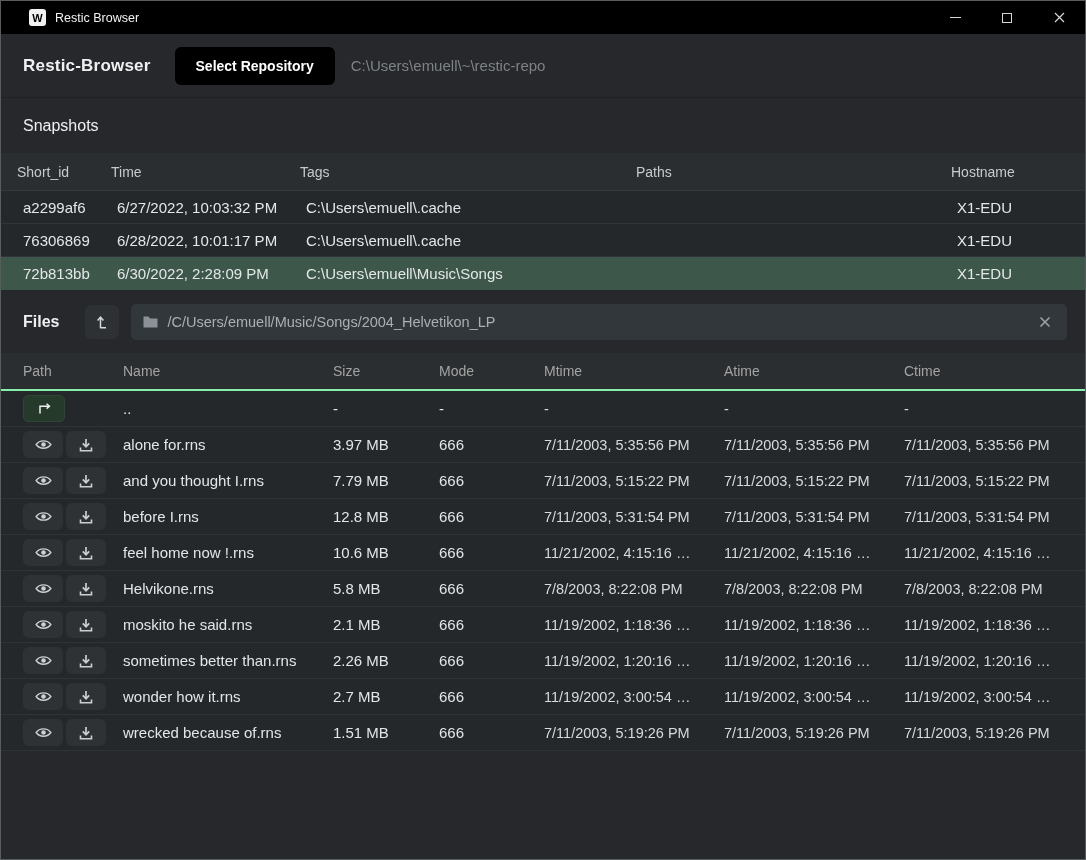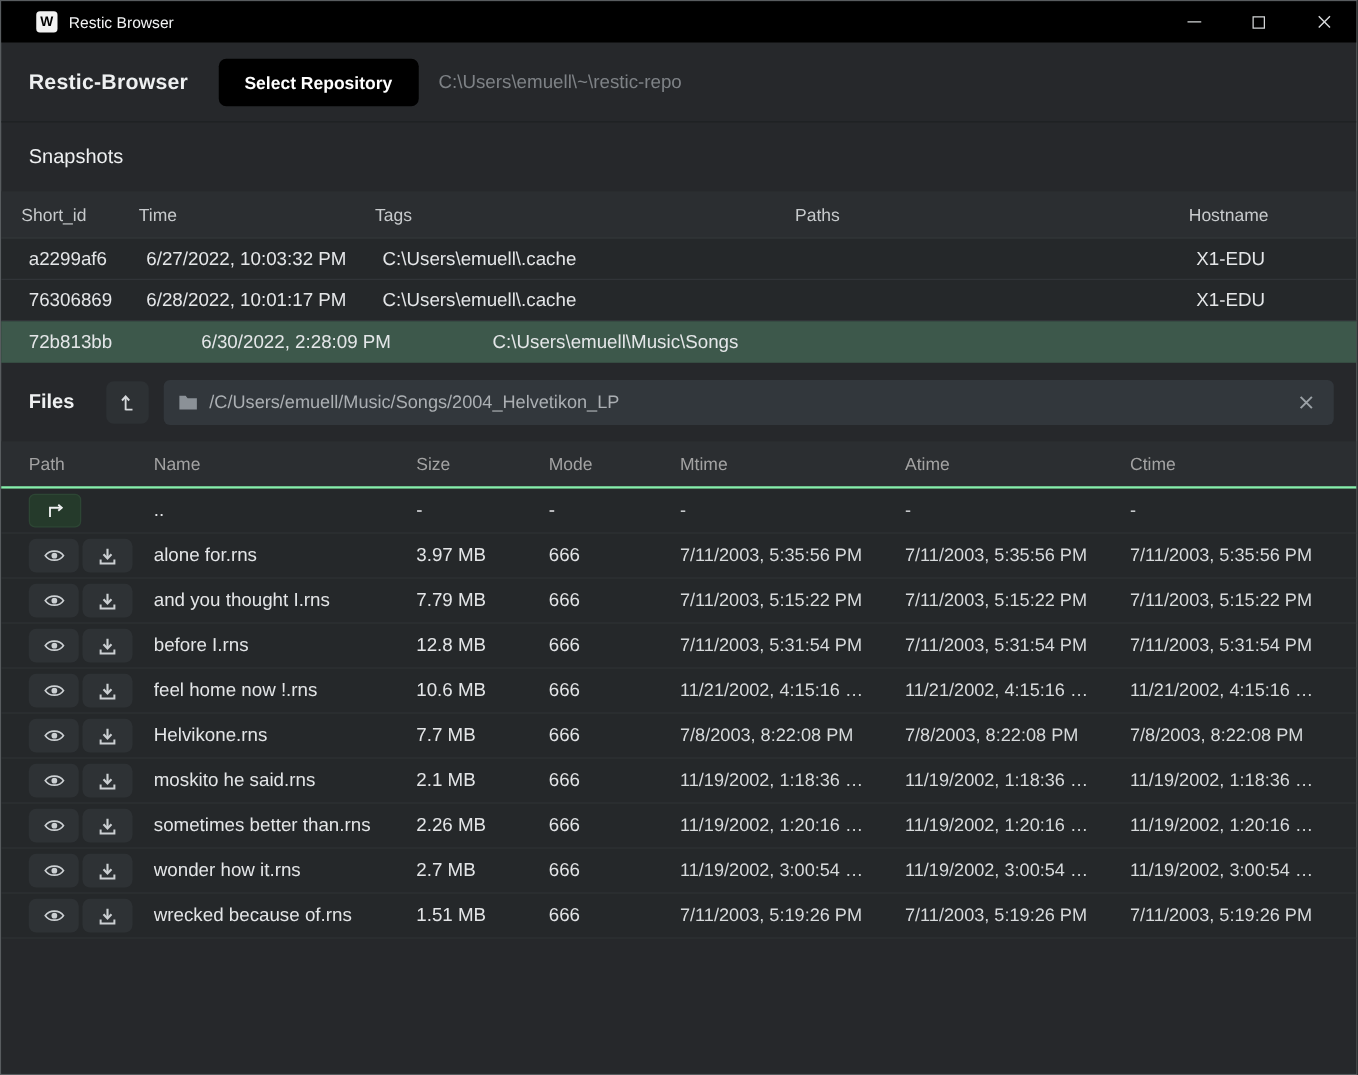--- a/index.html
+++ b/index.html
@@ -32,21 +32,21 @@
   .snap-heading { height:55px; flex:0 0 55px; display:flex; align-items:center; padding:0 22px;
                   color:#eef0f1; font-size:16px; font-weight:400; }
 
   
   .snap-grid { display:grid; grid-template-columns:94px 189px 336px 315px 1fr;
                align-items:center; padding:0 22px; white-space:nowrap; }
   .snap-head { height:38px; background:#2b2e31; color:#c7cacc; font-size:14px;
                border-bottom:1px solid #35383b;padding-left:16px; }
   .snap-row { height:33px; background:#25282a; color:#e4e6e8; font-size:15px;
               border-bottom:1px solid #313438; cursor:pointer; }
-  .snap-row.selected { background:#3d584b; border-bottom-color:#3d584b;gap:44px; }
+  .snap-row.selected { background:#3d584b; border-bottom-color:#3d584b; }
   .cell { overflow:hidden; text-overflow:ellipsis; }
 
   
   .files-bar { height:63px; flex:0 0 63px; display:flex; align-items:center;
                padding:0 18px 0 22px; }
   .files-heading { color:#eef0f1; font-size:16px; font-weight:700; }
   .tool-btn { width:34px; height:34px; margin-left:26px; background:#2d3134; border:none;
               border-radius:6px; display:flex; align-items:center; justify-content:center; cursor:pointer; }
   .path-field { flex:1; height:36px; margin-left:12px; background:#32373c; border-radius:5px;
                 display:flex; align-items:center; padding:0 12px; }
@@ -286,21 +286,21 @@
       </button>
       <button class="icon-btn">
         <svg width="14" height="14" viewBox="0 0 14 14">
           <path d="M7 1 V8" stroke="#ccd0d3" stroke-width="1.7" fill="none"></path>
           <path d="M3.8 5.4 L7 8.8 L10.2 5.4" stroke="#ccd0d3" stroke-width="1.7" fill="none"></path>
           <path d="M1.5 9.5 V12.7 H12.5 V9.5" stroke="#ccd0d3" stroke-width="1.6" fill="none"></path>
         </svg>
       </button>
     </div>
     <div class="cell">Helvikone.rns</div>
-    <div class="cell">7.7 MB</div>
+    <div class="cell">5.8 MB</div>
     <div class="cell">666</div>
     <div class="cell time">7/8/2003, 8:22:08 PM</div>
     <div class="cell time">7/8/2003, 8:22:08 PM</div>
     <div class="cell time">7/8/2003, 8:22:08 PM</div>
   </div>
 
   <div class="file-grid file-row">
     <div class="actions">
       <button class="icon-btn">
         <svg width="17" height="13" viewBox="0 0 17 13">

